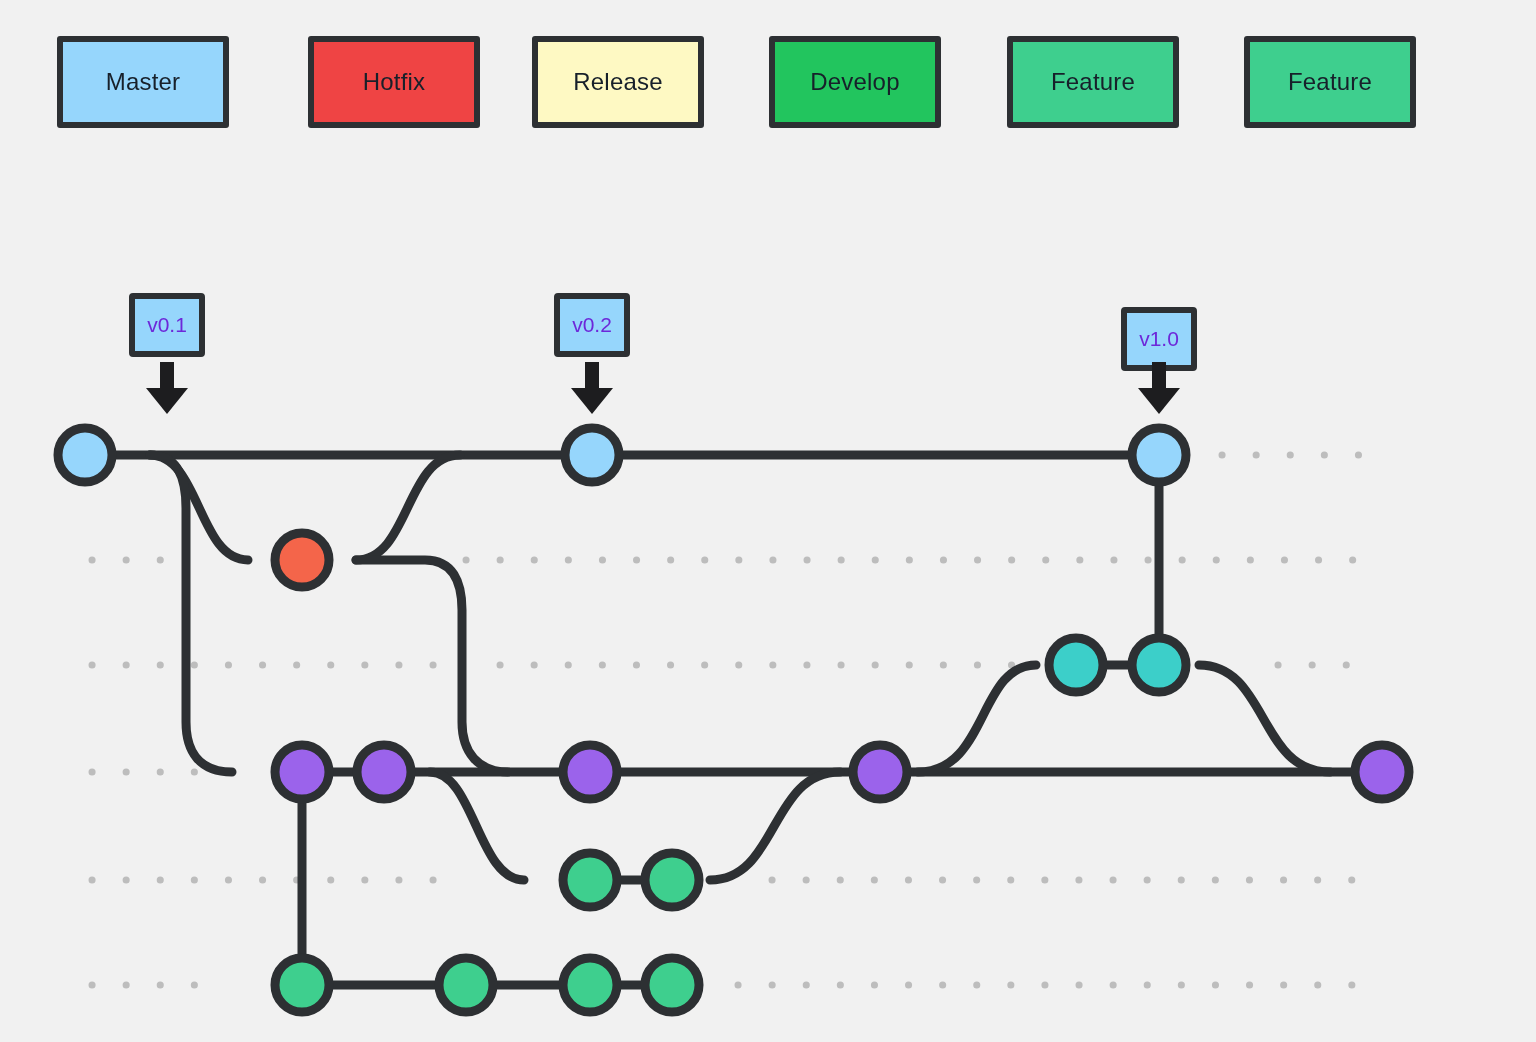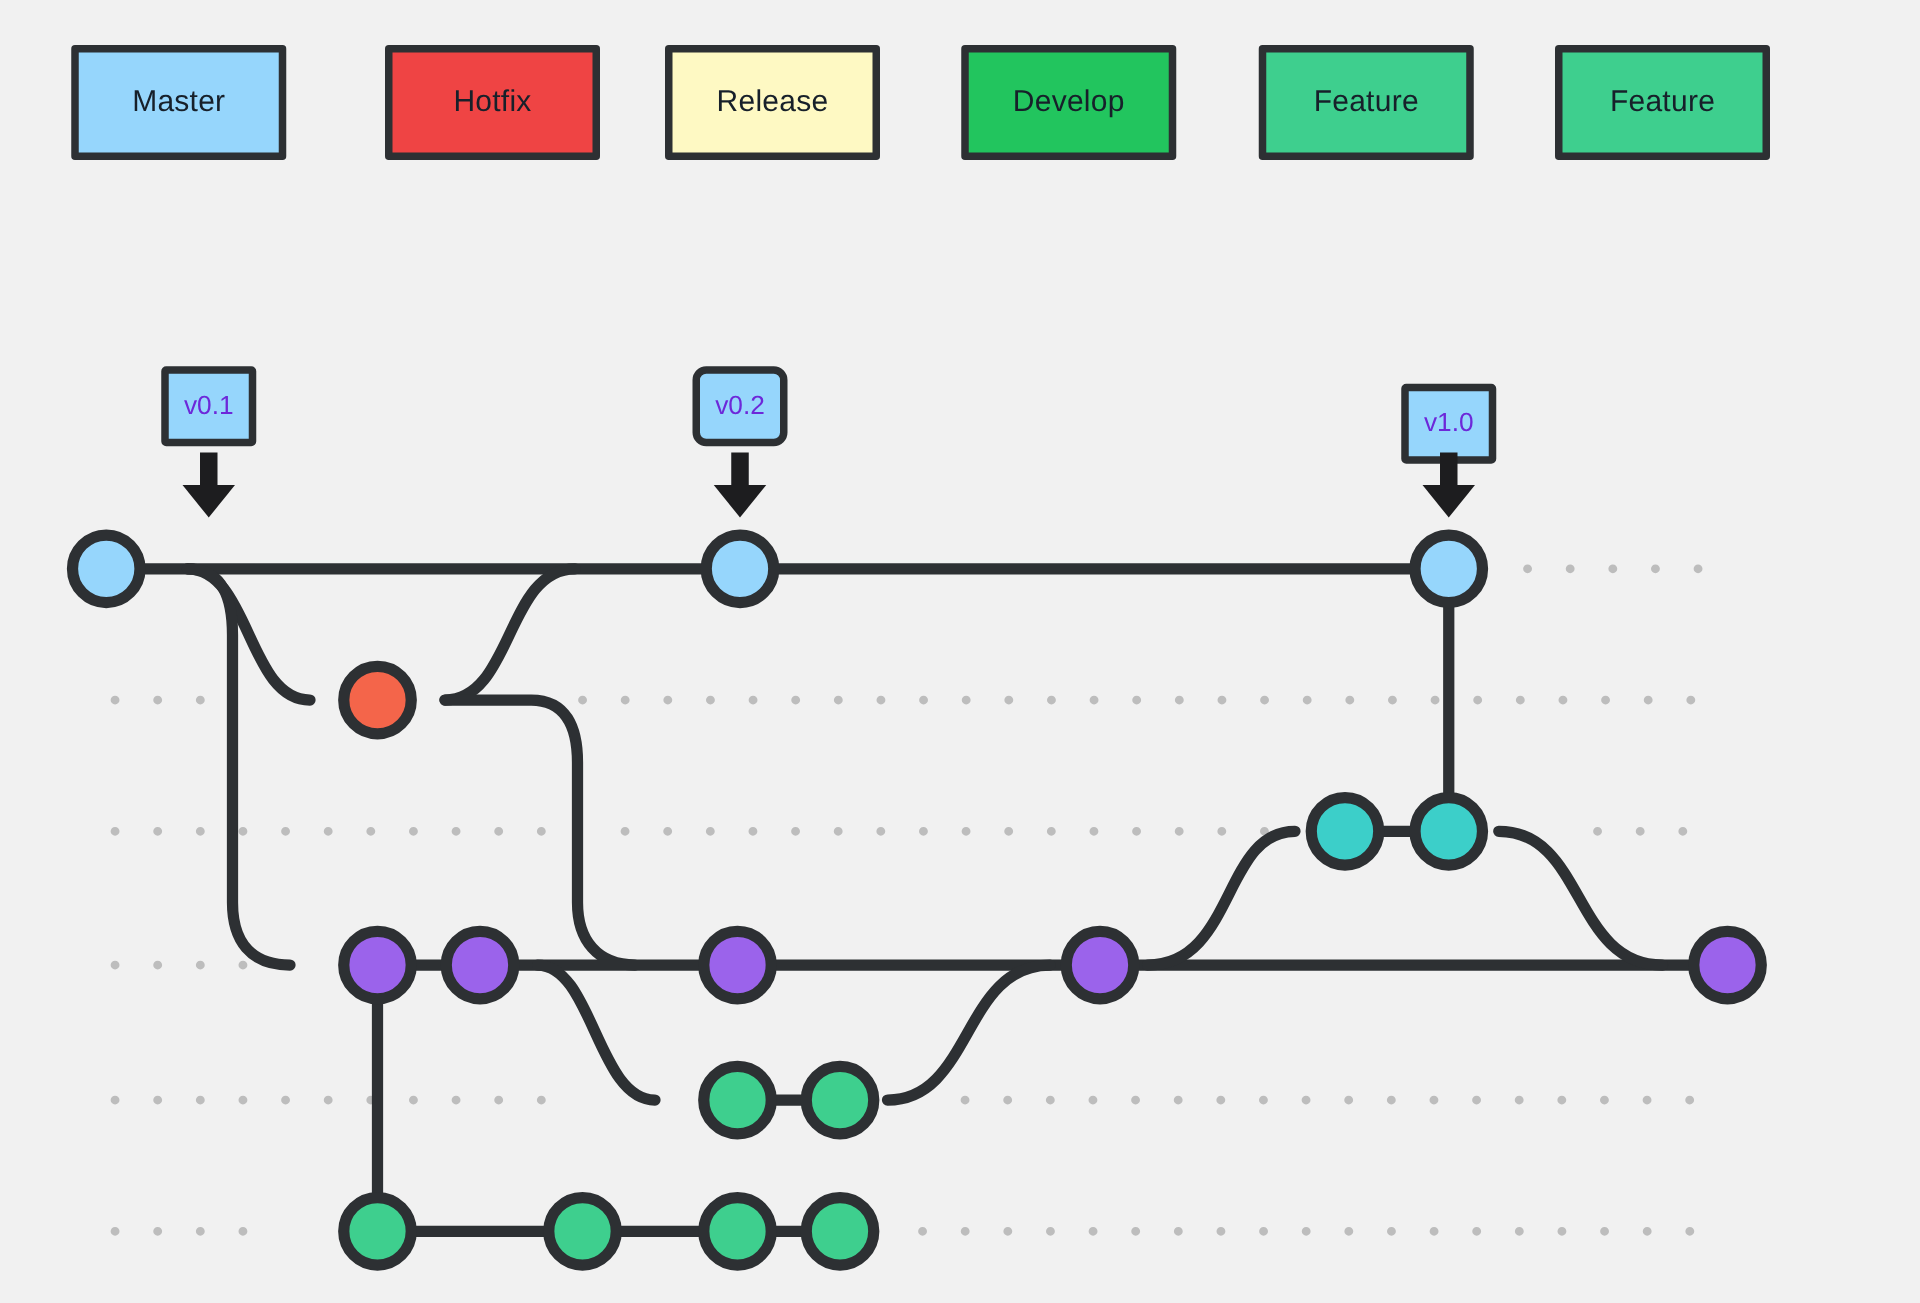--- a/index.html
+++ b/index.html
@@ -117,21 +117,21 @@
       <span>Feature</span>
     </div>
     <div class="legend-item" style="left:1244px;background:#3ecf8e;">
       <span>Feature</span>
     </div>
   </div>
 
   <div class="tag" style="left:129px;top:274px;">
     <span>v0.1</span>
   </div>
-  <div class="tag" style="left:554px;top:274px;border-radius:11px;">
+  <div class="tag" style="left:554px;top:274px;">
     <span>v0.2</span>
   </div>
   <div class="tag" style="left:1121px;top:288px;">
     <span>v1.0</span>
   </div>
 
   <svg class="canvas" viewBox="0 0 1536 1042">
 
     <g>
       <rect class="arrow" x="160" y="362" width="14" height="40"></rect>

